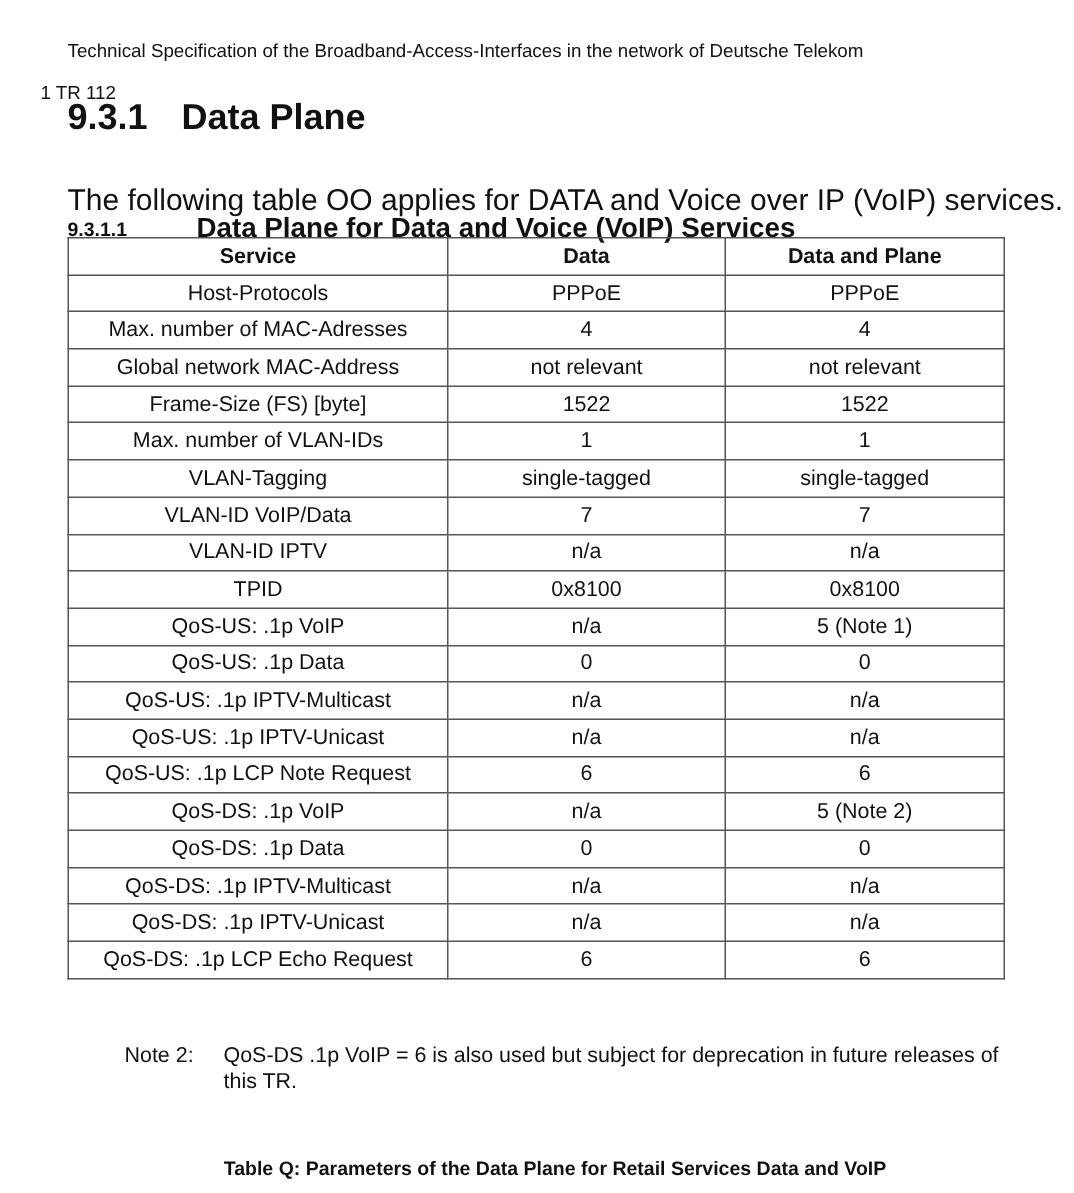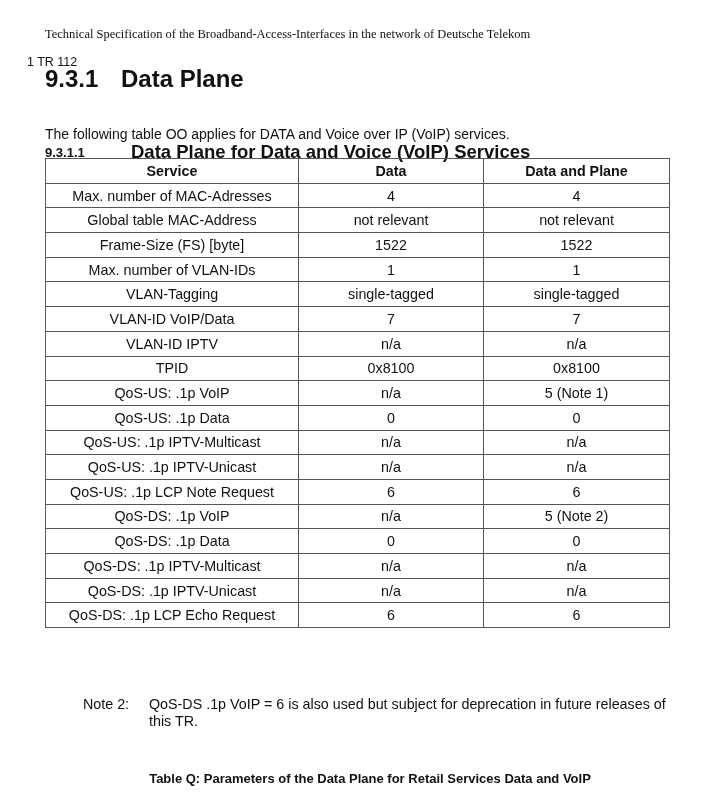--- a/index.html
+++ b/index.html
@@ -1,26 +1,26 @@
 <!DOCTYPE html>
 <html><head>
 <meta charset="utf-8">
 <style>
   html, body { margin: 0; padding: 0; background: #ffffff; }
   body {
     width: 716px; height: 795px; position: relative; overflow: hidden;
     font-family: "Liberation Sans", sans-serif; color: #111;
   }
   .hdr1 { position: absolute; left: 27px; top: 11px; font-size: 12.5px; line-height: 15px; margin-top: 44px; }
-  .hdr2 { position: absolute; left: 45px; top: 27px; font-size: 12.5px; line-height: 15px; font-family: Liberation Serif, serif; }
+  .hdr2 { position: absolute; left: 45px; top: 27px; font-size: 12.5px; line-height: 15px; }
   .h2 { position: absolute; left: 45px; top: 67px; font-size: 24px; font-weight: bold; line-height: 24px; }
   .h2 .num { display: inline-block; width: 76px; }
   .h3 { position: absolute; left: 45px; top: 95px; font-size: 18.5px; font-weight: bold; line-height: 24px; }
   .h3 .num { display: inline-block; width: 86px; font-size: 13px; vertical-align: 1px; margin-top: 46px; }
-  .intro { position: absolute; left: 45px; top: 125px; font-size: 14px; line-height: 18px; }
+  .intro { position: absolute; left: 45px; top: 125px; font-size: 20px; line-height: 18px; }
   table.spec {
     position: absolute; left: 45px; top: 158px;
     border-collapse: collapse; width: 624px; table-layout: fixed;
     font-size: 14.3px;
     padding-left: 24px;
   }
   table.spec td, table.spec th {
     border: 1px solid #555; text-align: center; height: 23.7px; padding: 0;
     line-height: 22px; font-weight: normal;
   }
@@ -56,26 +56,31 @@
     </colgroup>
   <thead>
     <tr>
       <th>Service</th>
       <th>Data</th>
       <th>Data and Plane</th>
     </tr>
   </thead>
   <tbody id="tbody">
       <tr>
+        <td>Host-Protocols</td>
+        <td>PPPoE</td>
+        <td>PPPoE</td>
+      </tr>
+      <tr>
         <td>Max. number of MAC-Adresses</td>
         <td>4</td>
         <td>4</td>
       </tr>
       <tr>
-        <td>Global table MAC-Address</td>
+        <td>Global network MAC-Address</td>
         <td>not relevant</td>
         <td>not relevant</td>
       </tr>
       <tr>
         <td>Frame-Size (FS) [byte]</td>
         <td>1522</td>
         <td>1522</td>
       </tr>
       <tr>
         <td>Max. number of VLAN-IDs</td>

